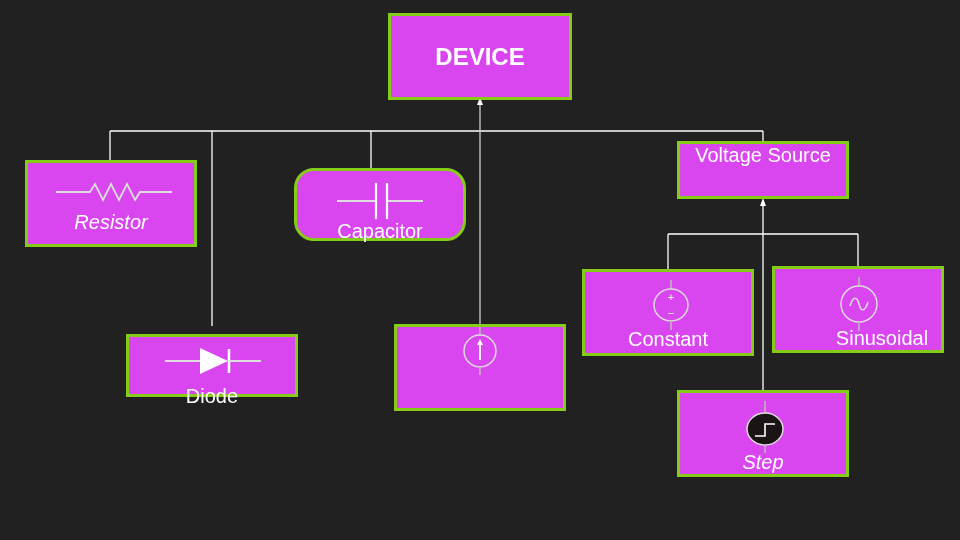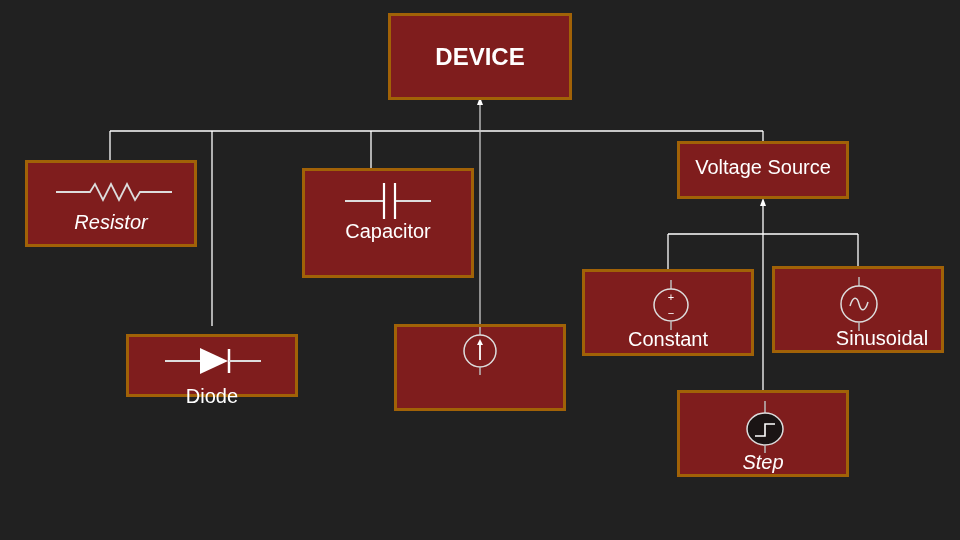--- a/index.html
+++ b/index.html
@@ -1,18 +1,18 @@
 <!DOCTYPE html>
 <html><head>
 <meta charset="utf-8">
 <style>
   html, body { margin: 0; padding: 0; }
   body { width: 960px; height: 540px; background: #212121; position: relative; overflow: hidden;
          font-family: "Liberation Sans", sans-serif; color: #ffffff; }
-  .box { position: absolute; border: 3px solid #a16207; box-sizing: border-box; background: #7f1d1d; }
+  .box { position: absolute; border: 3px solid #84cc16; box-sizing: border-box; background: #d946ef; }
   .label { position: absolute; left: 0; right: 0; text-align: center; font-size: 20px; color: #ffffff; }
   svg.lines { position: absolute; left: 0; top: 0; }
   .icon { position: absolute; }
 </style>
 </head>
 <body>
 
 <svg class="lines" width="960" height="540">
   <g stroke="#ffffff" stroke-width="1.3" fill="none">
 
@@ -46,42 +46,42 @@
 <div class="box" style="left:126px;top:334px;width:172px;height:63px;">
   <svg class="icon" width="110" height="34" style="left:33px;top:6px;">
     <line x1="3" y1="18" x2="42" y2="18" stroke="#dddddd" stroke-width="2"></line>
     <polygon points="38,5 38,31 66,18" fill="#ffffff"></polygon>
     <line x1="67" y1="6" x2="67" y2="30" stroke="#ffffff" stroke-width="2.5"></line>
     <line x1="67" y1="18" x2="99" y2="18" stroke="#dddddd" stroke-width="2"></line>
   </svg>
   <div class="label" style="top:48px;">Diode</div>
 </div>
 
-<div class="box" style="left:302px;top:168px;width:172px;height:110px;">
+<div class="box" style="left:294px;top:168px;width:172px;height:73px;border-radius:20px;">
   <svg class="icon" width="100" height="44" style="left:36px;top:8px;">
     <line x1="4" y1="22" x2="42" y2="22" stroke="#dddddd" stroke-width="2"></line>
     <line x1="43" y1="4" x2="43" y2="40" stroke="#ffffff" stroke-width="2.2"></line>
     <line x1="54" y1="4" x2="54" y2="40" stroke="#ffffff" stroke-width="2.2"></line>
     <line x1="55" y1="22" x2="90" y2="22" stroke="#dddddd" stroke-width="2"></line>
   </svg>
   <div class="label" style="top:49px;">Capacitor</div>
 </div>
 
 <div class="box" style="left:394px;top:324px;width:172px;height:87px;">
   <svg class="icon" width="44" height="48" style="left:61px;top:0px;">
     <line x1="22" y1="0" x2="22" y2="8" stroke="#bbbbbb" stroke-width="1.5"></line>
     <circle cx="22" cy="24" r="16" stroke="#dddddd" stroke-width="1.5" fill="none"></circle>
     <line x1="22" y1="33" x2="22" y2="16" stroke="#ffffff" stroke-width="1.8"></line>
     <polygon points="22,12 19,18 25,18" fill="#ffffff"></polygon>
     <line x1="22" y1="40" x2="22" y2="48" stroke="#bbbbbb" stroke-width="1.5"></line>
   </svg>
 </div>
 
 <div class="box" style="left:677px;top:141px;width:172px;height:58px;">
-  <div class="label" style="top:12px;">Voltage Source</div>
+  <div class="label" style="top:0;">Voltage Source</div>
 </div>
 
 <div class="box" style="left:582px;top:269px;width:172px;height:87px;">
   <svg class="icon" width="40" height="58" style="left:66px;top:8px;">
     <line x1="20" y1="0" x2="20" y2="9" stroke="#bbbbbb" stroke-width="1.5"></line>
     <ellipse cx="20" cy="25" rx="17" ry="16" stroke="#dddddd" stroke-width="1.5" fill="none"></ellipse>
     <text x="20" y="21" text-anchor="middle" font-size="11" fill="#ffffff" font-family="Liberation Sans, sans-serif">+</text>
     <text x="20" y="37" text-anchor="middle" font-size="11" fill="#ffffff" font-family="Liberation Sans, sans-serif">−</text>
     <line x1="20" y1="41" x2="20" y2="50" stroke="#bbbbbb" stroke-width="1.5"></line>
   </svg>

